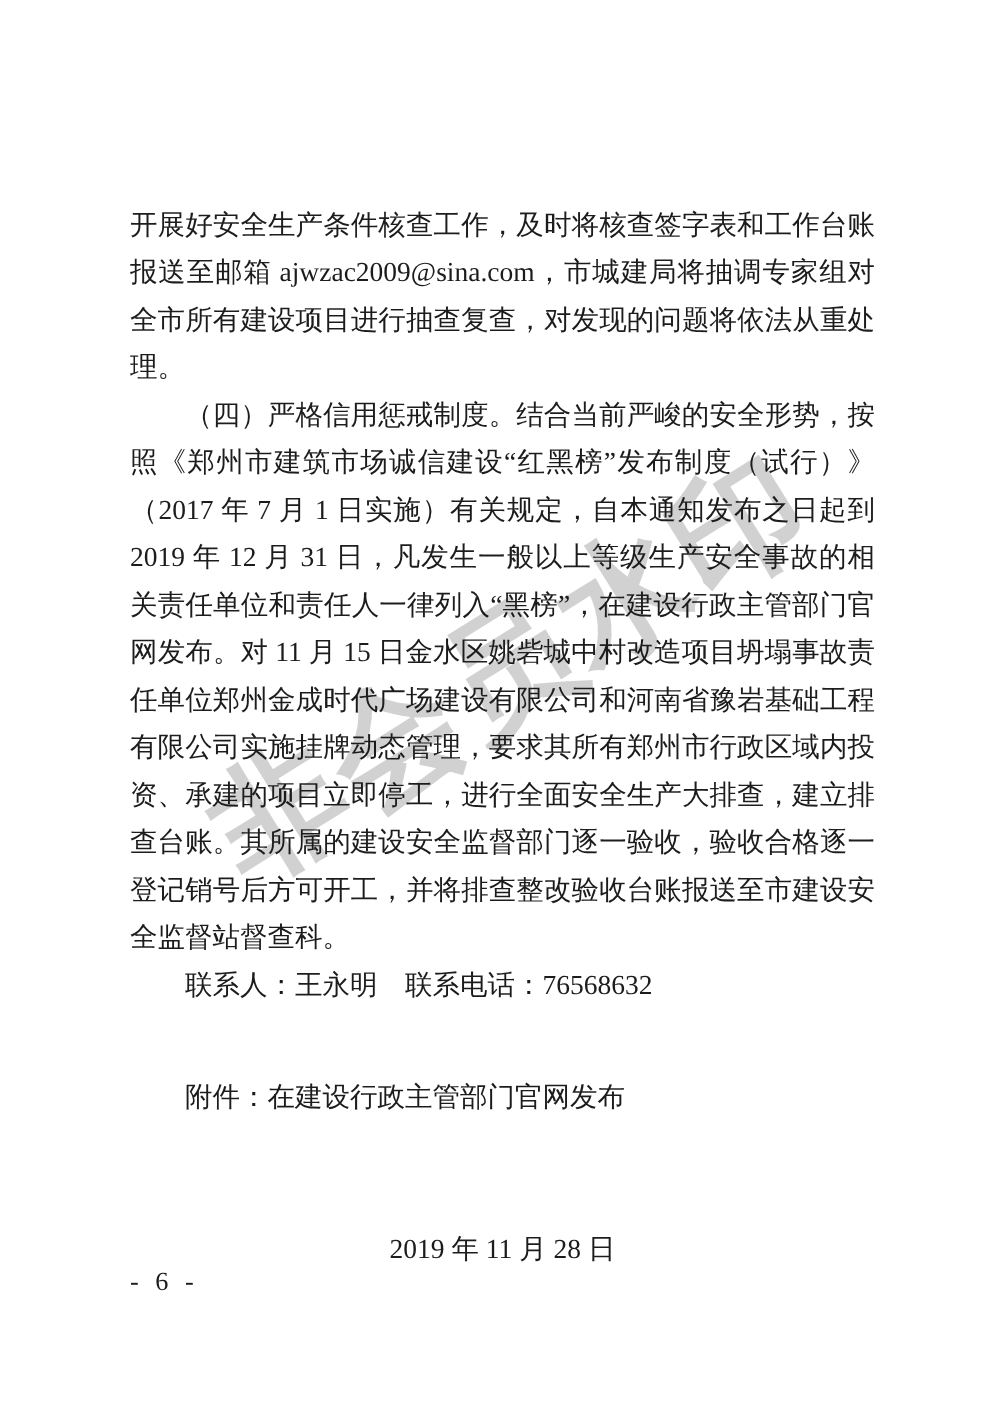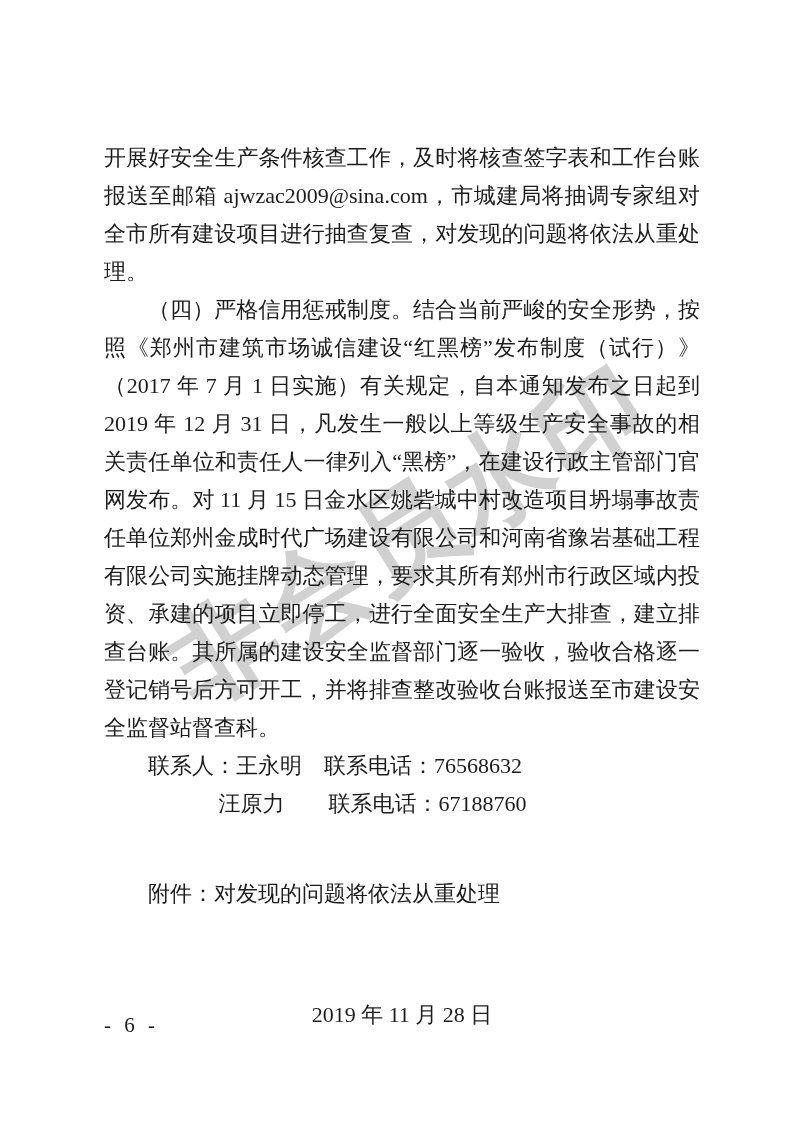--- a/index.html
+++ b/index.html
@@ -29,21 +29,21 @@
     color: rgba(0, 0, 0, 0.18);
     transform: rotate(-32deg);
     transform-origin: center center;
     pointer-events: none;
     user-select: none;
     z-index: 1;
   }
   .content {
     position: absolute;
     left: 104px;
-    top: 139px;
+    top: 161px;
     width: 596px;
     font-size: 22px;
     line-height: 38px;
     text-align: justify;
     z-index: 2;
   }
   .content p {
     margin: 0;
     padding: 0;
   }
@@ -79,23 +79,22 @@
   <div class="watermark">非会员水印</div>
 
   <div class="content">
 
     <p class="para">开展好安全生产条件核查工作，及时将核查签字表和工作台账报送至邮箱 ajwzac2009@sina.com，市城建局将抽调专家组对全市所有建设项目进行抽查复查，对发现的问题将依法从重处理。</p>
 
     <p class="para indent-2">（四）严格信用惩戒制度。结合当前严峻的安全形势，按照《郑州市建筑市场诚信建设“红黑榜”发布制度（试行）》（2017 年 7 月 1 日实施）有关规定，自本通知发布之日起到 2019 年 12 月 31 日，凡发生一般以上等级生产安全事故的相关责任单位和责任人一律列入“黑榜”，在建设行政主管部门官网发布。对 11 月 15 日金水区姚砦城中村改造项目坍塌事故责任单位郑州金成时代广场建设有限公司和河南省豫岩基础工程有限公司实施挂牌动态管理，要求其所有郑州市行政区域内投资、承建的项目立即停工，进行全面安全生产大排查，建立排查台账。其所属的建设安全监督部门逐一验收，验收合格逐一登记销号后方可开工，并将排查整改验收台账报送至市建设安全监督站督查科。</p>
 
     <p class="contact-line indent-2">联系人：王永明　联系电话：76568632</p>
 
-    <p class="contact-line indent-5">汪原力　　联系电话：67188760</p>
 
-    <p class="attachment-line indent-2">附件：对发现的问题将依法从重处理</p>
+    <p class="attachment-line indent-2">附件：在建设行政主管部门官网发布</p>
 
     <p class="date-line">2019 年 11 月 28 日</p>
 
   </div>
 
   <div class="page-number">- 6 -</div>
 
 </div>
 
 </body></html>

